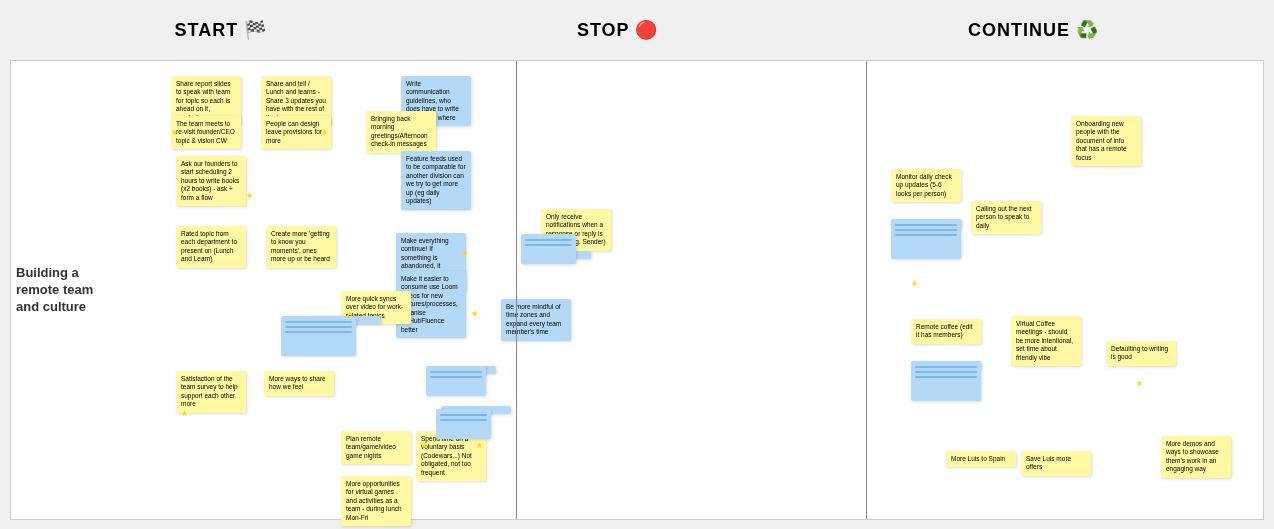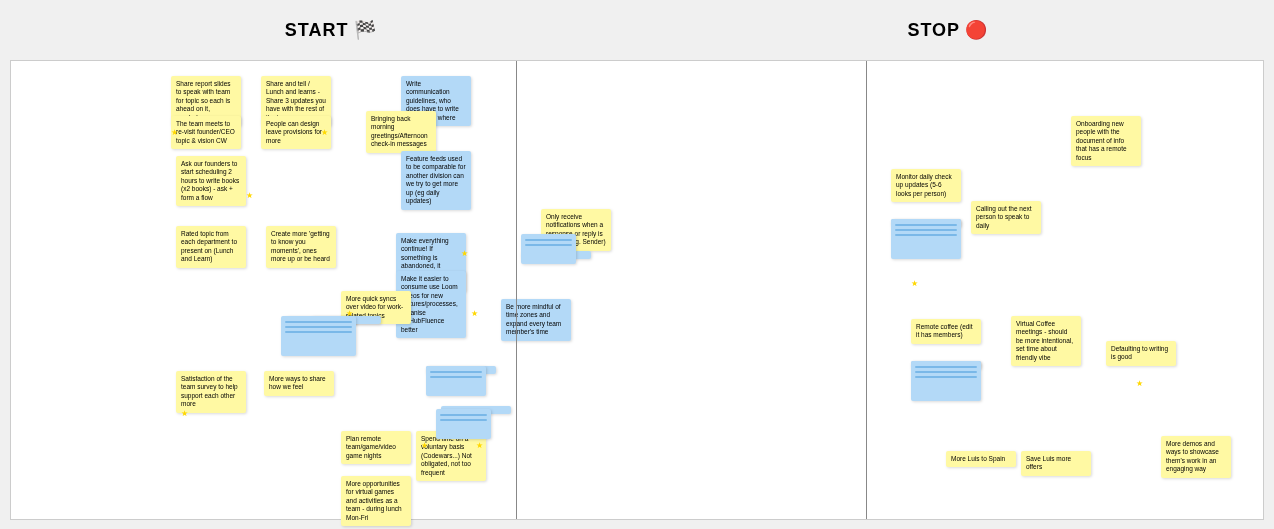--- a/index.html
+++ b/index.html
@@ -67,24 +67,26 @@
       width: 1px;
       background: #888;
     }
   </style>
 </head>
 <body>
 
 <div class="header">
   <div class="header-section">START 🏁</div>
   <div class="header-section">STOP 🔴</div>
+  <div class="header-section">CONTINUE ♻️</div>
 </div>
 
 <div class="board">
 
+  <div class="side-label">Building a remote team and culture</div>
 
   <div id="stickies-container" style="position:absolute;top:0;left:0;width:100%;height:100%;">
       <div class="sticky yellow" style="left: 160px; top: 15px;">Share report slides to speak with team for topic so each is ahead on it, regularly</div>
       <div class="sticky yellow" style="left: 250px; top: 15px;">Share and tell / Lunch and learns - Share 3 updates you have with the rest of the team</div>
       <div class="sticky blue" style="left: 390px; top: 15px;">Write communication guidelines, who does have to write or call and where</div>
       <div class="sticky yellow" style="left: 160px; top: 55px;">The team meets to re-visit founder/CEO topic &amp; vision CW</div>
       <div class="sticky yellow" style="left: 250px; top: 55px;">People can design leave provisions for more</div>
       <div class="sticky yellow" style="left: 355px; top: 50px;">Bringing back morning greetings/Afternoon check-in messages</div>
       <div class="sticky blue" style="left: 390px; top: 90px;">Feature feeds used to be comparable for another division can we try to get more up (eg daily updates)</div>
       <div class="sticky yellow" style="left: 165px; top: 95px;">Ask our founders to start scheduling 2 hours to write books (x2 books) - ask + form a flow</div>

